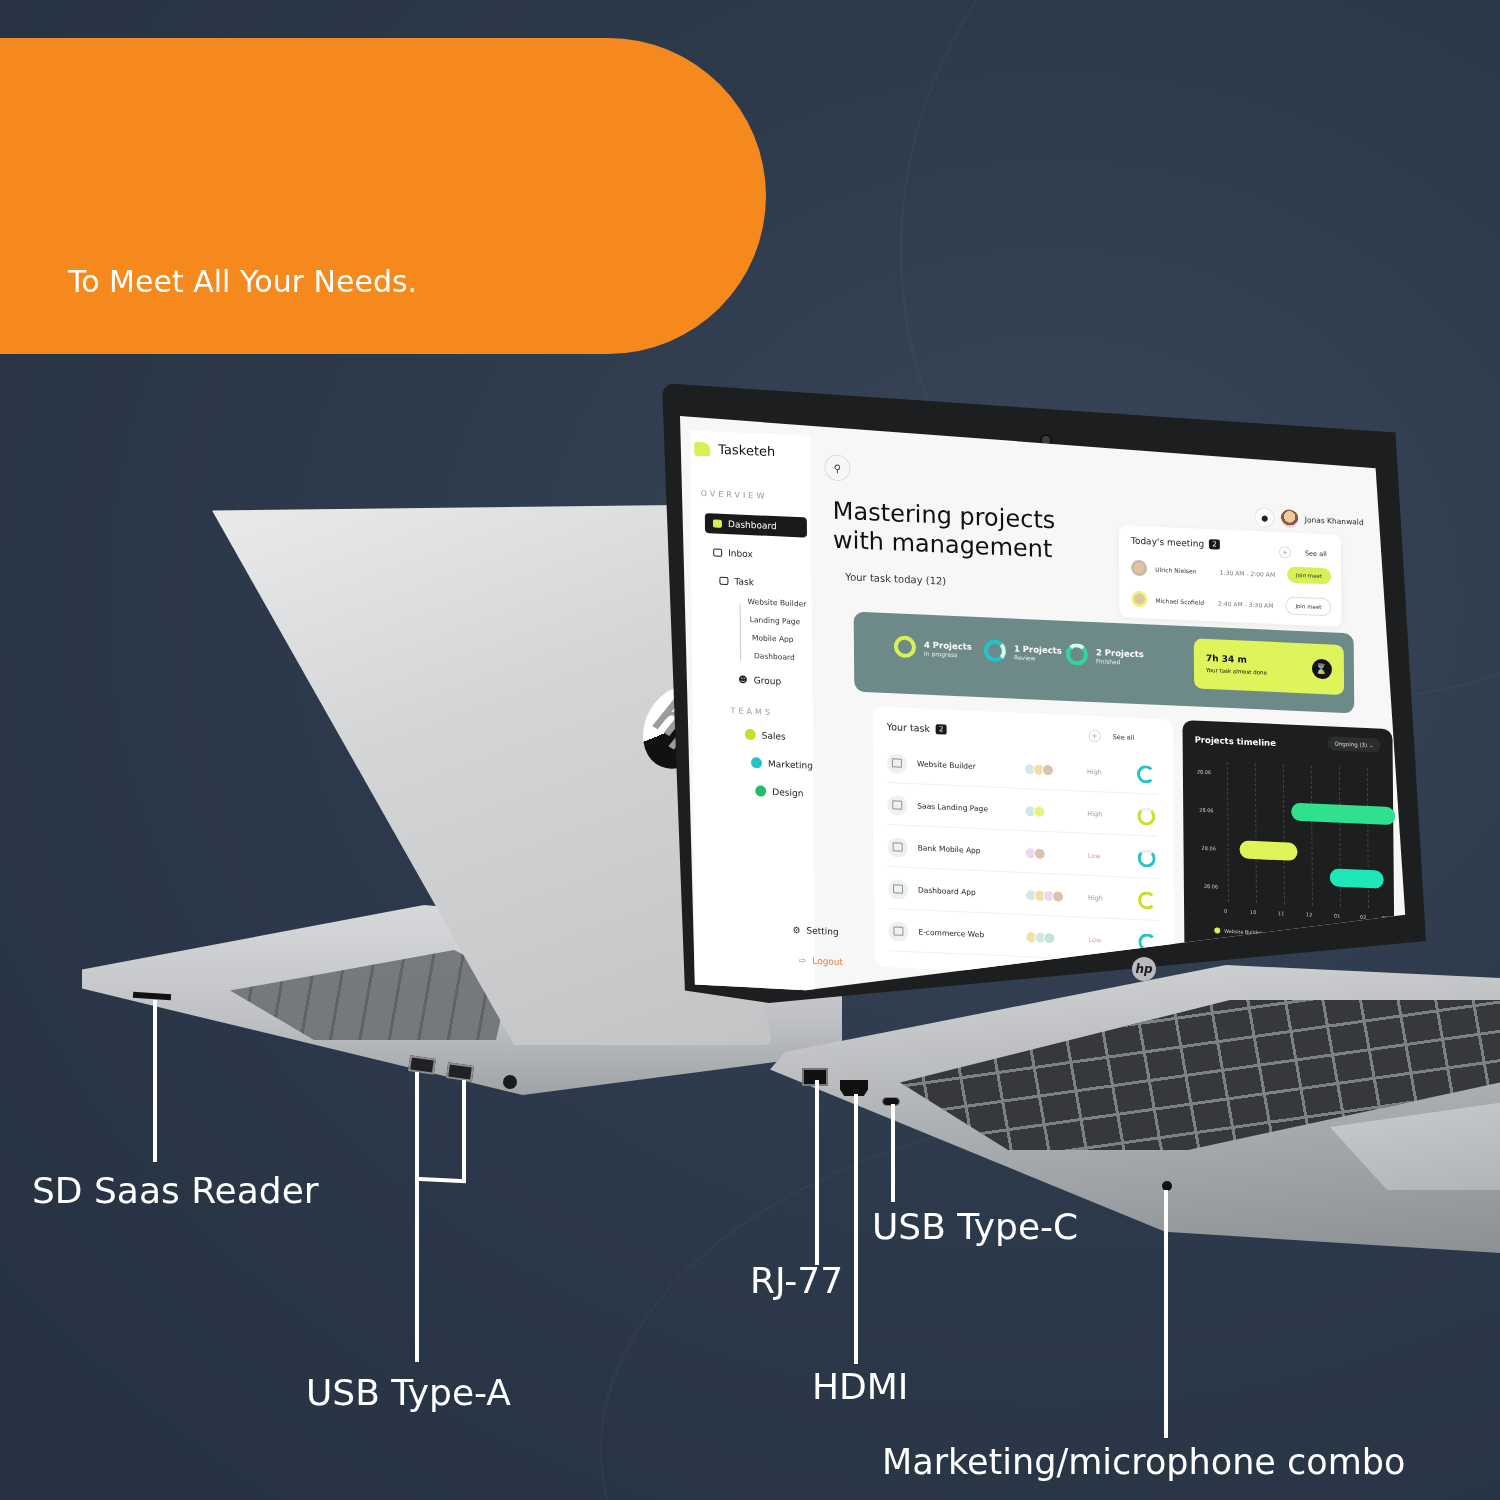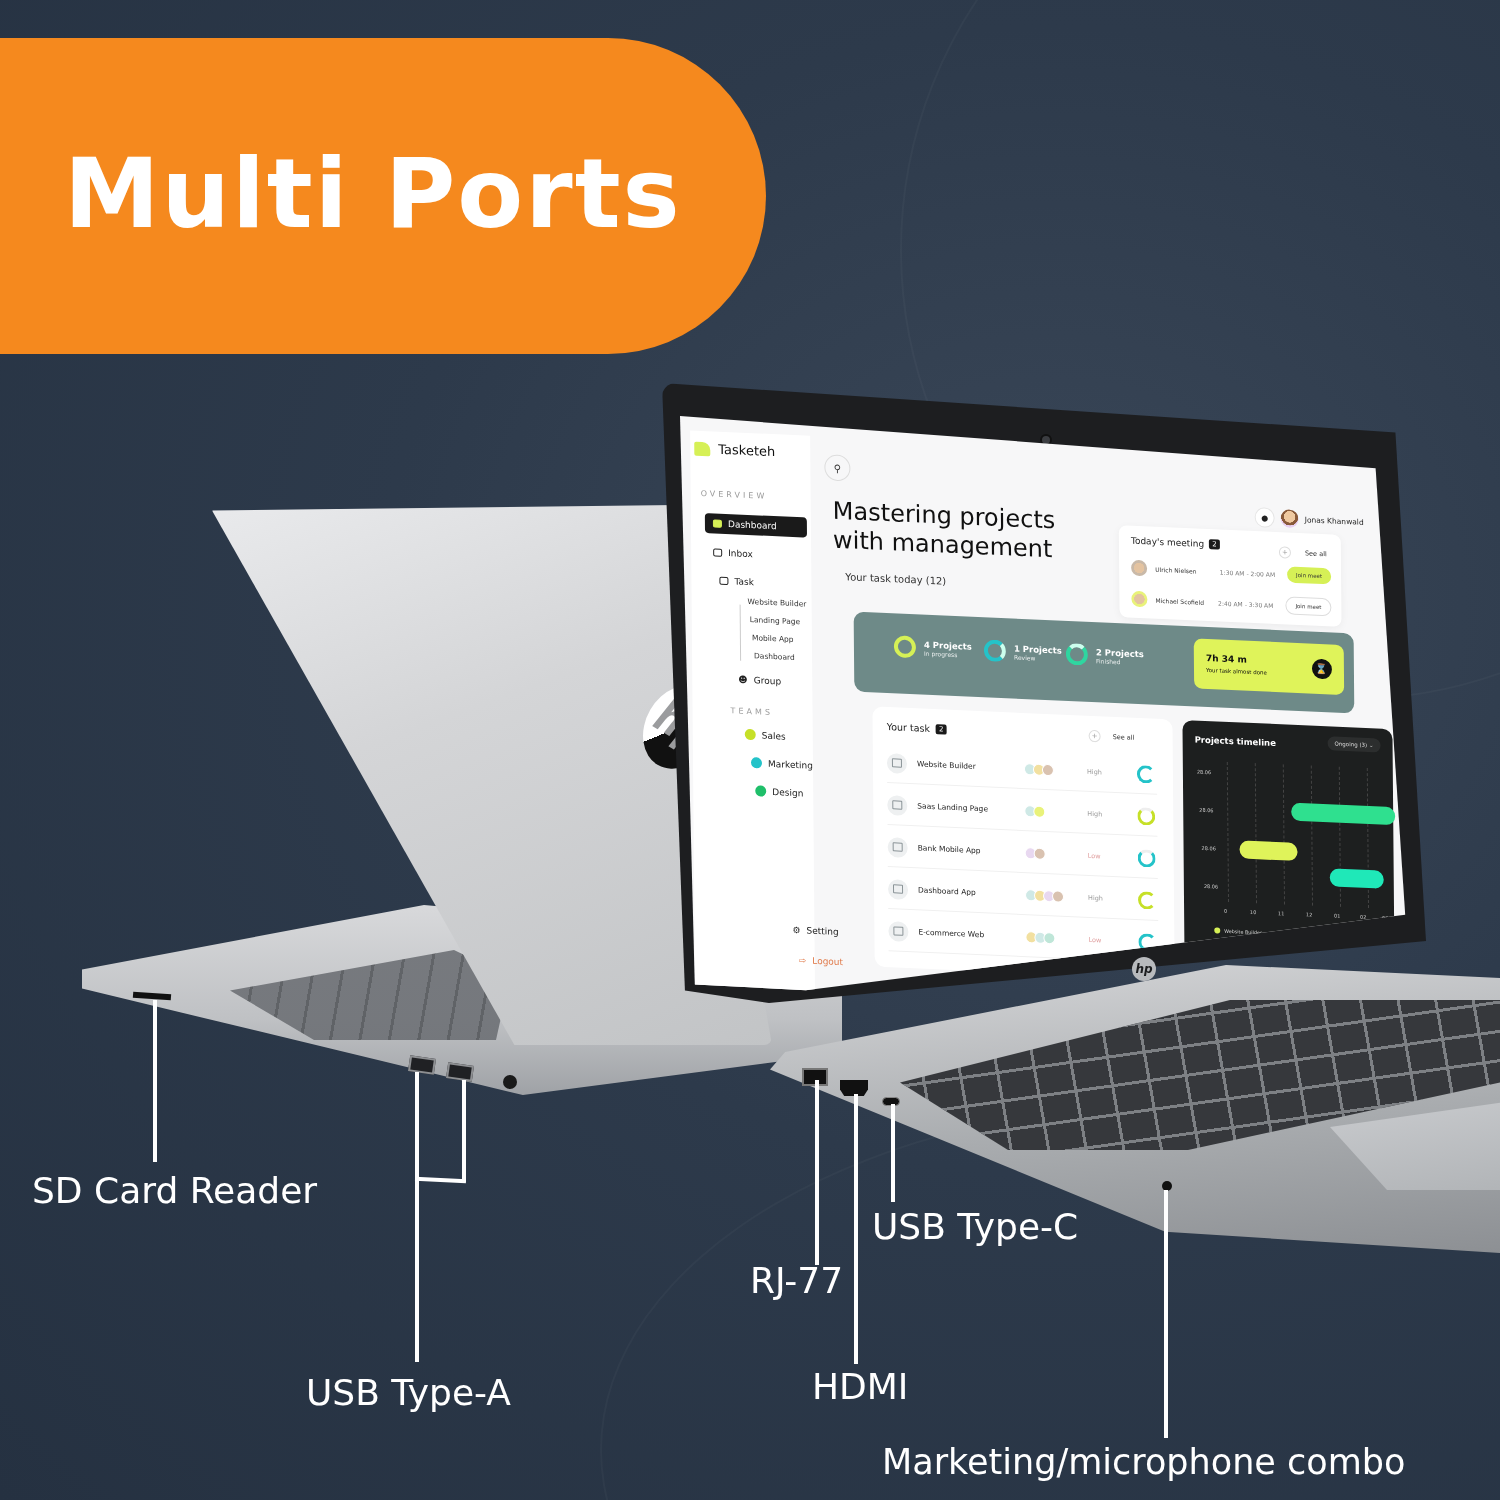--- a/index.html
+++ b/index.html
@@ -212,21 +212,21 @@
     font-family: "DejaVu Sans", sans-serif; white-space: nowrap;
   }
 </style>
 </head>
 <body>
 
 <div class="swirl" style="left:900px;top:-200px;width:900px;height:900px;"></div>
 <div class="swirl" style="left:600px;top:1100px;width:1200px;height:700px;"></div>
 
 <div class="banner">
-  <div class="banner-title">Multi Ports</div>
+  <div class="banner-sub">To Meet All Your Needs.</div>
 </div>
 
 <div class="back-base"></div>
 <div class="back-keys"></div>
 <div class="back-lid"></div>
 <div class="back-hp">
     <span>hp</span>
   </div>
 <div class="sd-slot"></div>
 <div class="usb-a" style="left:409px;top:1057px;transform:rotate(8deg);"></div>
@@ -473,18 +473,18 @@
 
 <div class="leader" style="left:153px;top:1000px;width:4px;height:162px;"></div>
 <div class="leader" style="left:415px;top:1072px;width:4px;height:290px;"></div>
 <div class="leader" style="left:462px;top:1080px;width:4px;height:102px;"></div>
 <div class="leader" style="left:415px;top:1178px;width:51px;height:4px;transform:rotate(3deg);"></div>
 <div class="leader" style="left:815px;top:1080px;width:4px;height:185px;"></div>
 <div class="leader" style="left:854px;top:1094px;width:4px;height:270px;"></div>
 <div class="leader" style="left:891px;top:1104px;width:4px;height:98px;"></div>
 <div class="leader" style="left:1164px;top:1190px;width:4px;height:248px;"></div>
 
-<div class="callout" style="left:32px;top:1170px;">SD Card Reader</div>
+<div class="callout" style="left:32px;top:1170px;">SD Saas Reader</div>
 <div class="callout" style="left:306px;top:1372px;">USB Type-A</div>
 <div class="callout" style="left:750px;top:1260px;">RJ-77</div>
 <div class="callout" style="left:812px;top:1366px;">HDMI</div>
 <div class="callout" style="left:872px;top:1206px;">USB Type-C</div>
 <div class="callout" style="left:882px;top:1442px;font-size:35px;">Marketing/microphone combo</div>
 
 </body></html>

